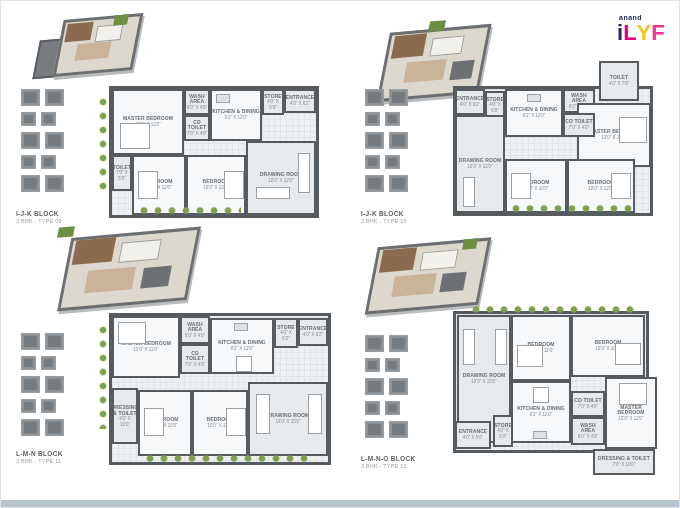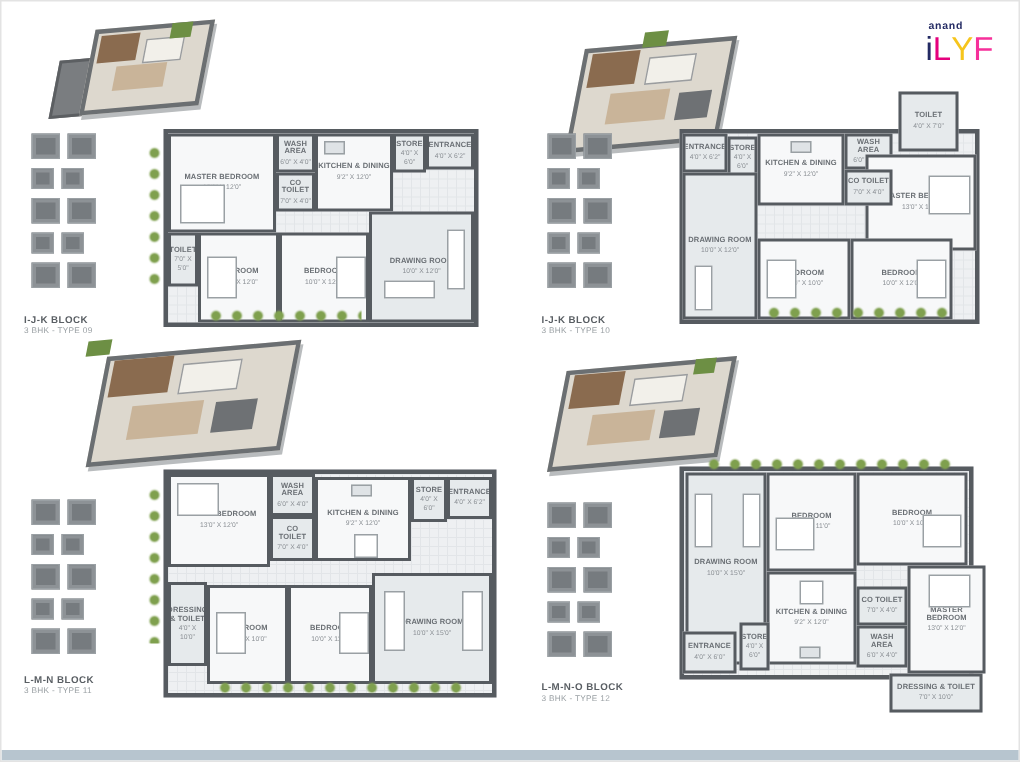--- a/index.html
+++ b/index.html
@@ -4,21 +4,21 @@
 <style>
   html,body{margin:0;padding:0;background:#ffffff;}
   body{font-family:"Liberation Sans", sans-serif;}
   .page{position:relative;width:680px;height:508px;background:#ffffff;overflow:hidden;
         border:1px solid #e3e3e3;box-sizing:border-box;}
   .bottom-bar{position:absolute;left:0;bottom:0;width:680px;height:7px;background:#b7c5cf;}
 
   
   .logo{position:absolute;left:616px;top:13px;width:52px;text-align:left;line-height:1;}
   .logo .brand{display:block;font-size:7px;font-weight:bold;letter-spacing:.5px;color:#232a63;margin:0 0 1px 2px;}
-  .logo .big{font-size:22px;font-weight:normal;letter-spacing:0;}
+  .logo .big{font-size:22px;font-weight:bold;letter-spacing:0;}
   .logo .big span{display:inline-block;}
 
   
   .keyplan{position:absolute;}
   .kp-row{display:flex;gap:5px;margin-bottom:6px;}
   .kp-b{width:17px;height:15px;background:#767b7f;border:1px solid #9aa0a4;box-shadow:inset 0 0 0 2px #8d9296;}
   .kp-b.small{width:13px;height:12px;}
 
   
   .blklabel{position:absolute;line-height:1.25;}

